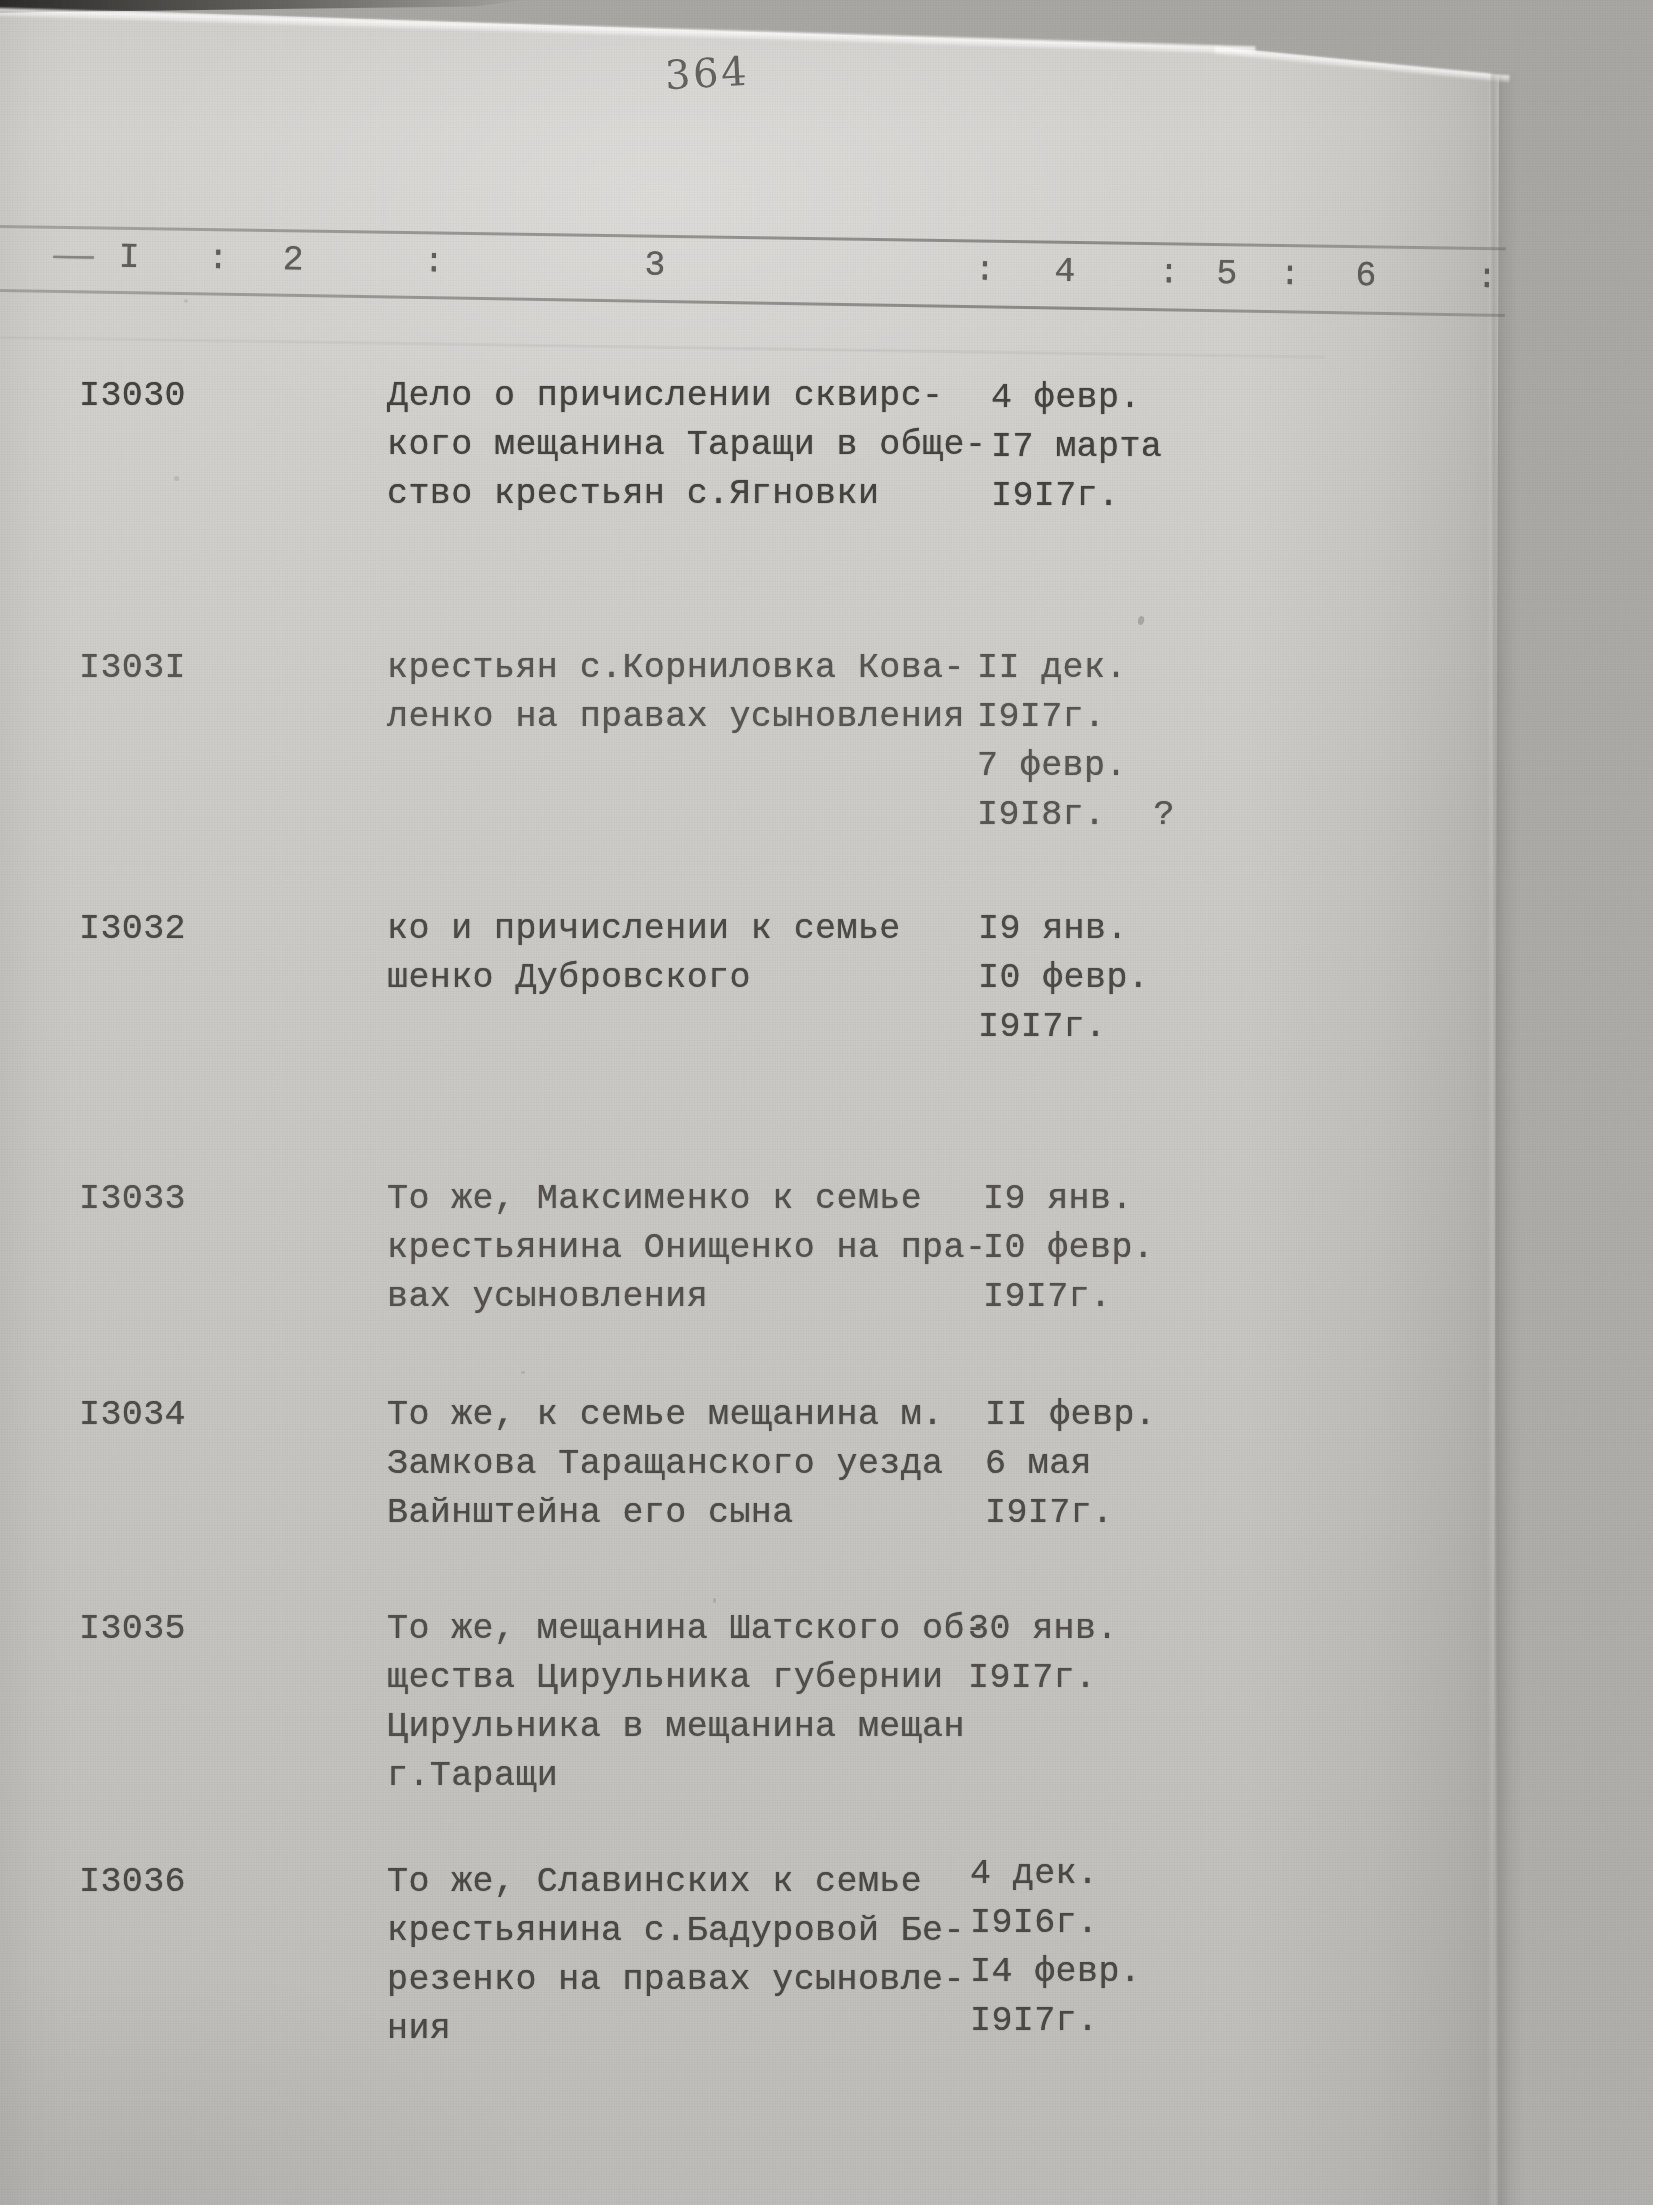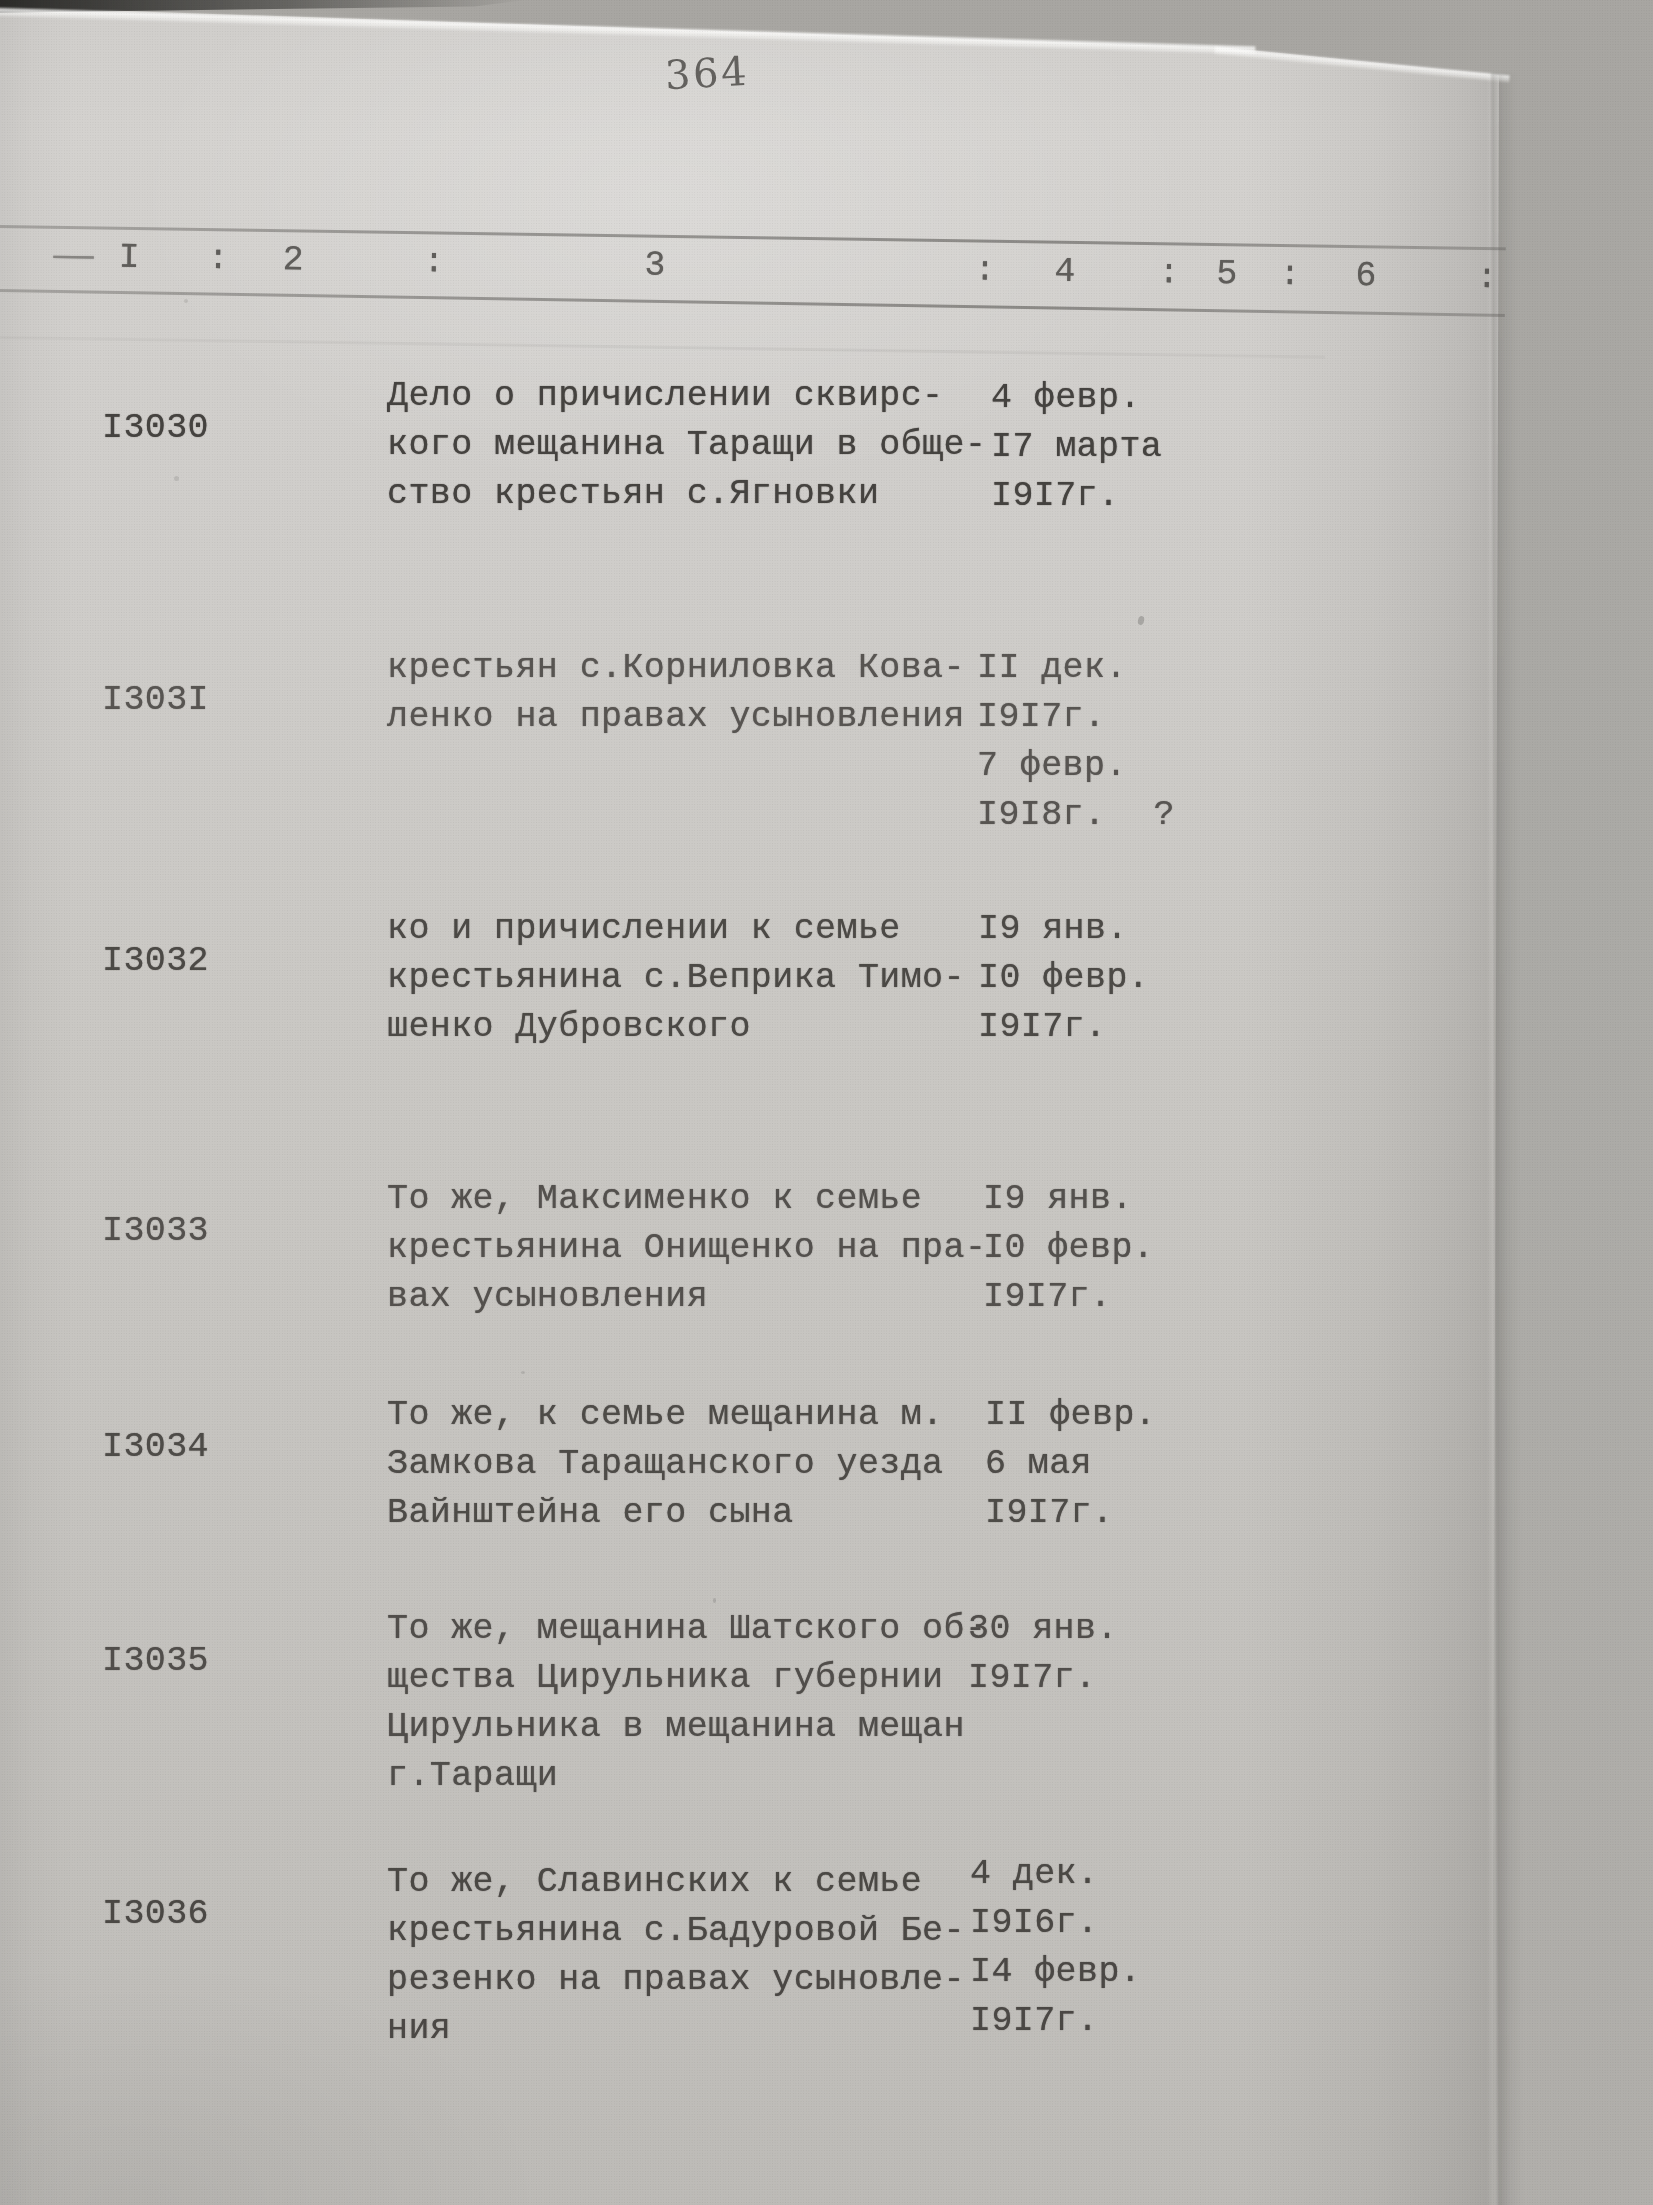--- a/index.html
+++ b/index.html
@@ -46,21 +46,21 @@
     filter:blur(0.9px);
   }
   
   .typed{
     font-family:"Liberation Mono","DejaVu Sans Mono",monospace;
     font-size:35px;line-height:49px;letter-spacing:0.4px;
     color:#3b3835;text-shadow:0 0 1.1px rgba(55,52,49,.85);
   }
   .line{height:49px;white-space:pre;}
   .entry{position:absolute;left:0;width:1654px;}
-  .eid{position:absolute;left:102px;top:0;margin-top:32px;}
+  .eid{position:absolute;left:79px;top:0;}
   .edesc{position:absolute;left:387px;top:0;}
   .edates{position:absolute;top:0;}
   .noteq{display:inline-block;margin-left:48px;}
   
   .header-band{
     position:absolute;left:0;top:225px;width:1506px;height:128px;
     transform:rotate(.85deg);transform-origin:0 0;
   }
   .rule{position:absolute;left:0;height:2.6px;filter:blur(0.7px);
     background:linear-gradient(90deg,rgba(95,93,90,.38),rgba(88,86,83,.5) 30%,rgba(80,78,75,.55) 70%,rgba(95,93,90,.4));}
@@ -153,21 +153,20 @@
       <div class="line">I9I7г.</div>
       <div class="line">7 февр.</div>
       <div class="line"><span>I9I8г.</span><span class="noteq">?</span></div>
     </div>
   </div>
 
   <div class="entry typed" style="top:905px;opacity:.88">
     <div class="eid">I3032</div>
     <div class="edesc">
       <div class="line">ко и причислении к семье</div>
-      <div class="line">крестьянина с.Веприка Тимо-</div>
       <div class="line">шенко Дубровского</div>
     </div>
     <div class="edates" style="left:978px;top:0">
       <div class="line">I9 янв.</div>
       <div class="line">I0 февр.</div>
       <div class="line">I9I7г.</div>
       <div class="line"><span></span><span class="noteq"></span></div>
     </div>
   </div>
 

